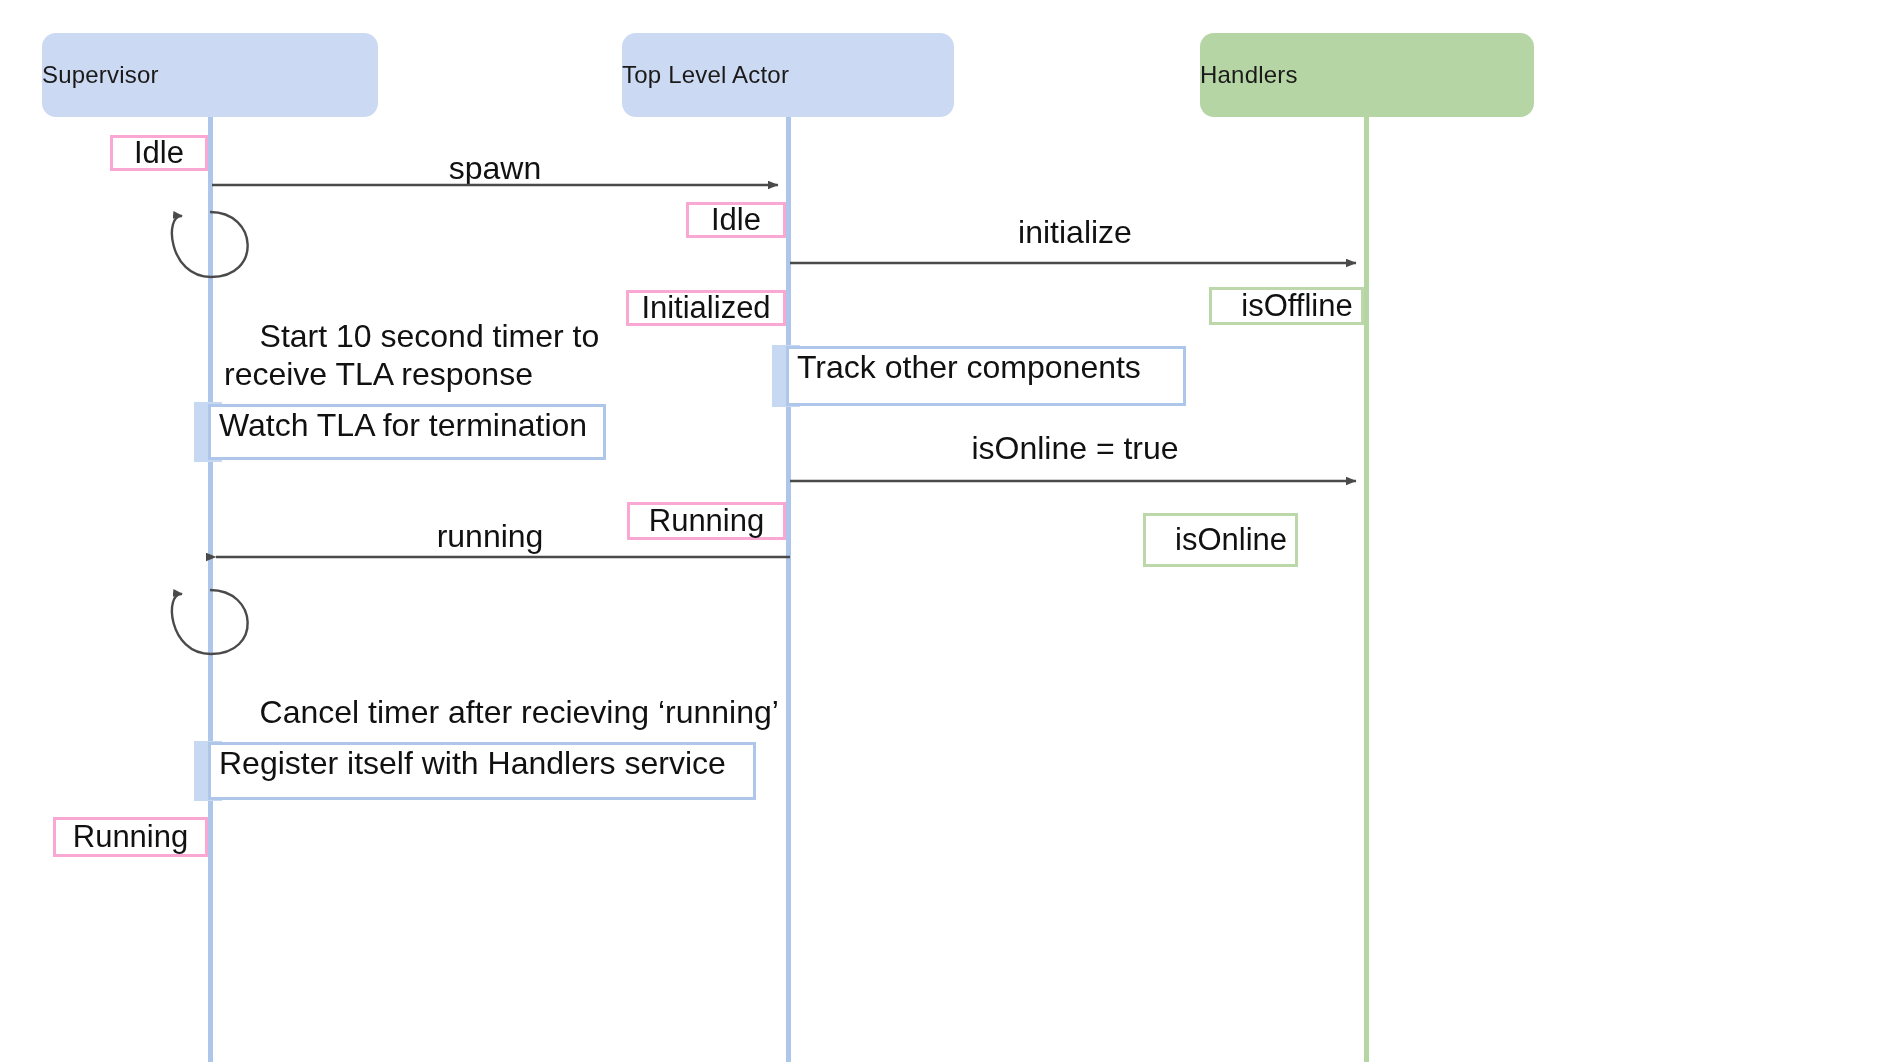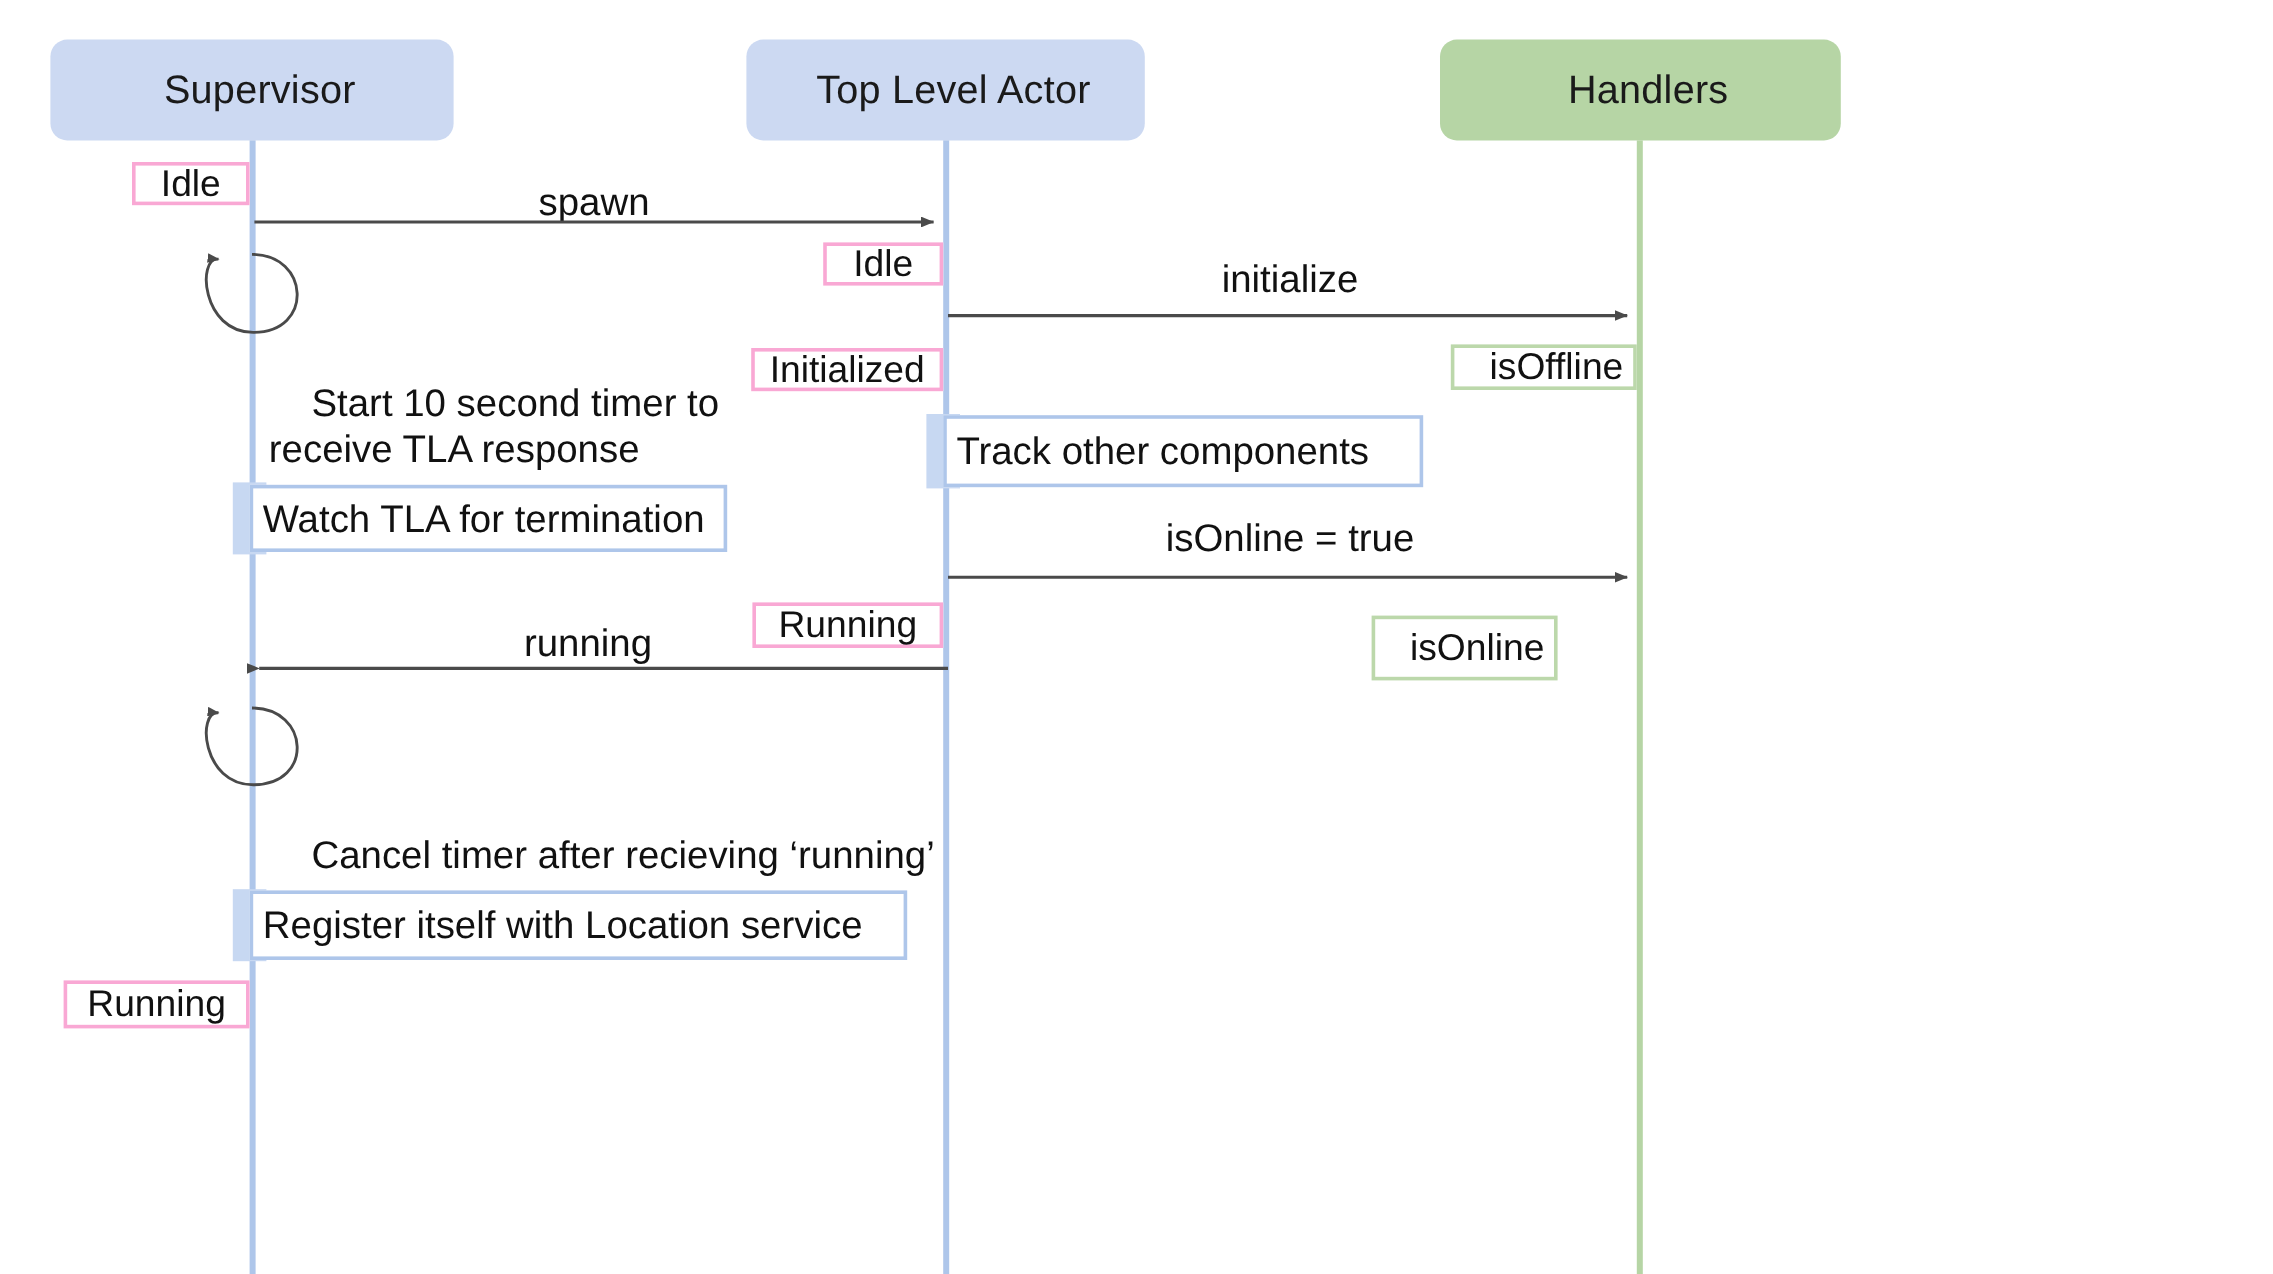--- a/index.html
+++ b/index.html
@@ -22,26 +22,24 @@
     width: 1894px;
     height: 1062px;
   }
 
   
   .participant {
     position: absolute;
     border-radius: 14px;
     display: flex;
     align-items: center;
-    justify-content: center;
-    font-size: 33px;
+    font-size: 24px;
     color: #1a1a1a;
     letter-spacing: 0.2px;
     box-sizing: border-box;
-    padding-left: 13px;
   }
   .participant.blue { background: #ccd9f2; }
   .participant.green { background: #b6d5a5; }
 
   
   .lifeline {
     position: absolute;
     width: 5px;
   }
   .lifeline.blue { background: #aec6ea; }
@@ -70,21 +68,20 @@
   .state-box.blue { border: 3px solid #f9a8d4; }
   .state-box.green { border: 3px solid #bcd8ab; padding-left: 31px; }
 
   
   .note-box {
     position: absolute;
     box-sizing: border-box;
     background: #ffffff;
     border: 3px solid #aec6ea;
     display: flex;
-    align-items: center;
     font-size: 32px;
     color: #111111;
     white-space: nowrap;
     padding: 0 8px;
   }
 
   
   .free-label {
     position: absolute;
     font-size: 32px;
@@ -166,21 +163,21 @@
 
   <div class="note-box" style="left:208px; top:404px; width:398px; height:56px;">
     <span>Watch TLA for termination</span>
   </div>
 
   <div class="note-box" style="left:786px; top:346px; width:400px; height:60px;">
     <span>Track other components</span>
   </div>
 
   <div class="note-box" style="left:208px; top:742px; width:548px; height:58px;">
-    <span>Register itself with Location service</span>
+    <span>Register itself with Handlers service</span>
   </div>
 
   <div class="msg-label" style="left:290px; top:150px; width:410px;">
     <span>spawn</span>
   </div>
 
   <div class="msg-label" style="left:870px; top:214px; width:410px;">
     <span>initialize</span>
   </div>
 

